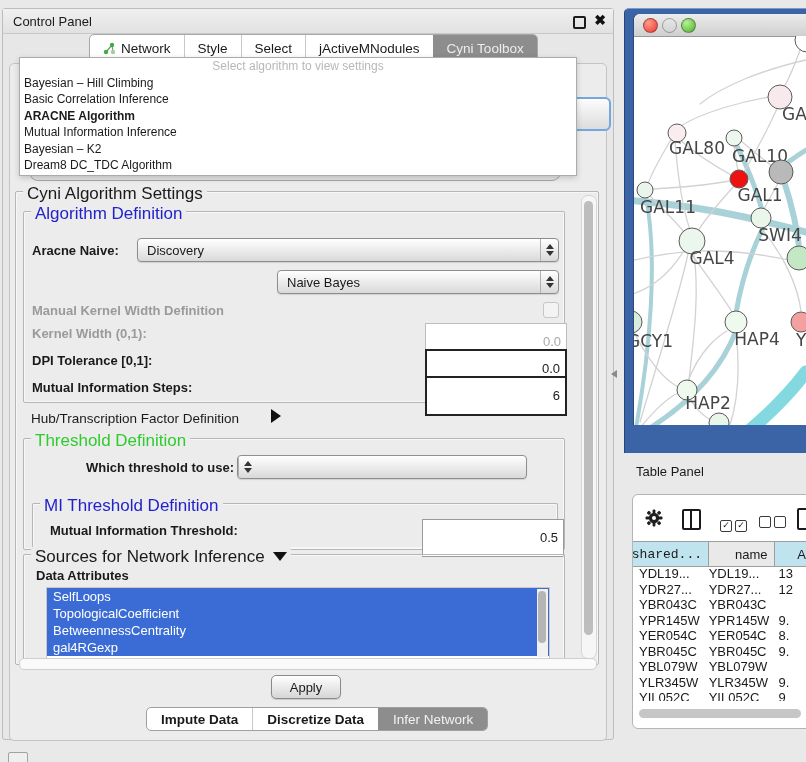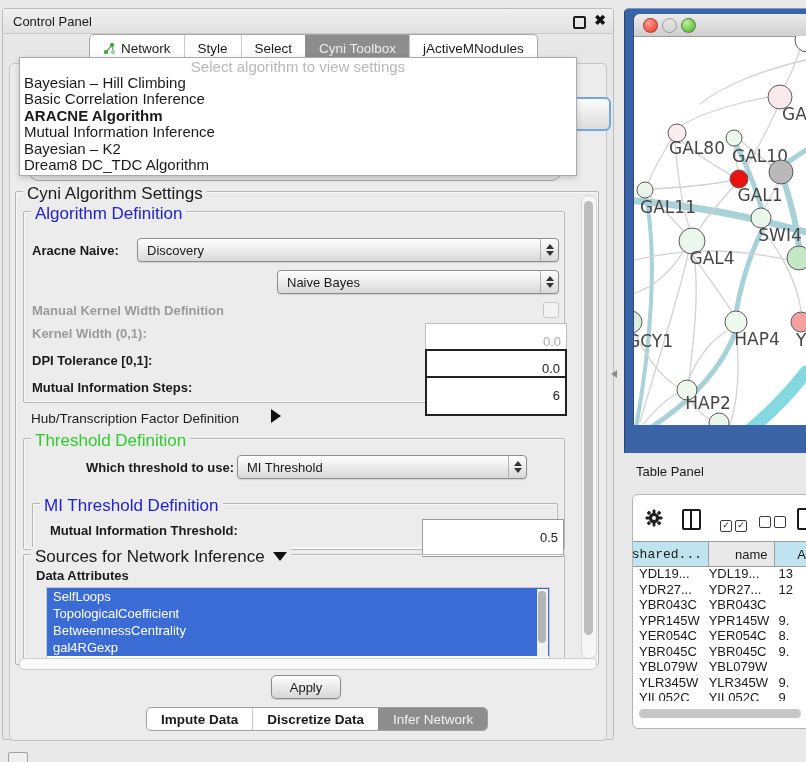--- a/index.html
+++ b/index.html
@@ -30,21 +30,21 @@
       border:1px solid #c4c4c4;border-radius:5px;}
 
   
   .focus-sliver{left:558px;top:88px;width:46px;height:30px;border:2px solid #74a7e0;
       border-radius:6px;background:linear-gradient(#fdfdfd,#dcdcdc);z-index:5;}
   .bg-combo-strip{left:26px;top:142px;width:530px;height:28px;border:1px solid #a6a6a6;
       border-radius:9px;background:linear-gradient(#fbfbfb,#e3e3e3);z-index:1;}
 
   
   .popup{left:16px;top:48px;width:556px;height:117px;background:#fff;
-      border:1px solid #ababab;box-shadow:0 2px 6px rgba(0,0,0,.18);z-index:30;font-size:15px;}
+      border:1px solid #ababab;box-shadow:0 2px 6px rgba(0,0,0,.18);z-index:30;font-size:12px;}
   .popup-placeholder{height:17px;line-height:17px;text-align:center;color:#b8b8b8;}
   .popup-item{height:16.4px;line-height:16.4px;padding-left:4px;white-space:nowrap;}
   .popup-item.bold{font-weight:bold;}
 
   
   .group{border:1px solid #b6b6b6;border-radius:2px;box-shadow:0 0 0 1px rgba(255,255,255,.6) inset;}
   .legend{position:absolute;top:-8px;left:7px;background:#ececec;padding:0 4px;
       font-size:17px;white-space:nowrap;}
   .legend.blue{color:#2222cc;}
   .legend.green{color:#2ecc2e;}
@@ -161,25 +161,25 @@
           <circle cx="10" cy="10" r="2.2" fill="#9ad49a"></circle>
         </svg>
         <span>Network</span>
       </div>
       <div class="tab">
         <span>Style</span>
       </div>
       <div class="tab">
         <span>Select</span>
       </div>
+      <div class="tab">
+        <span>jActiveMNodules</span>
+      </div>
       <div class="tab sel">
         <span>Cyni Toolbox</span>
-      </div>
-      <div class="tab">
-        <span>jActiveMNodules</span>
       </div>
     </div>
 
     <div class="abs cp-content"></div>
 
     <div class="abs focus-sliver"></div>
     <div class="abs bg-combo-strip"></div>
 
     <div class="abs popup">
       <div class="popup-placeholder">Select algorithm to view settings</div>
@@ -229,21 +229,20 @@
     </div>
 
     <span class="abs lbl norm" style="left:28px;top:402px;font-size:13.5px;">Hub/Transcription Factor Definition</span>
     <span class="abs arrow-right" style="left:268px;top:400px;"></span>
 
     <div class="abs group" style="left:20px;top:429px;width:540px;height:110px;">
       <span class="legend green">Threshold Definition</span>
 
       <span class="abs lbl" style="left:62px;top:21px;">Which threshold to use:</span>
       <div class="abs combo" style="left:213px;top:16px;width:288px;">
-        <span class="val">MI Threshold</span>
         <span class="stepper">
             <span class="tri-up"></span>
             <span class="tri-dn"></span>
           </span>
       </div>
 
       <div class="abs group" style="left:8px;top:64px;width:524px;height:44px;border-bottom:none;">
         <span class="legend blue" style="background:#ececec;">MI Threshold Definition</span>
       </div>
       <span class="abs lbl" style="left:26px;top:84px;">Mutual Information Threshold:</span>

